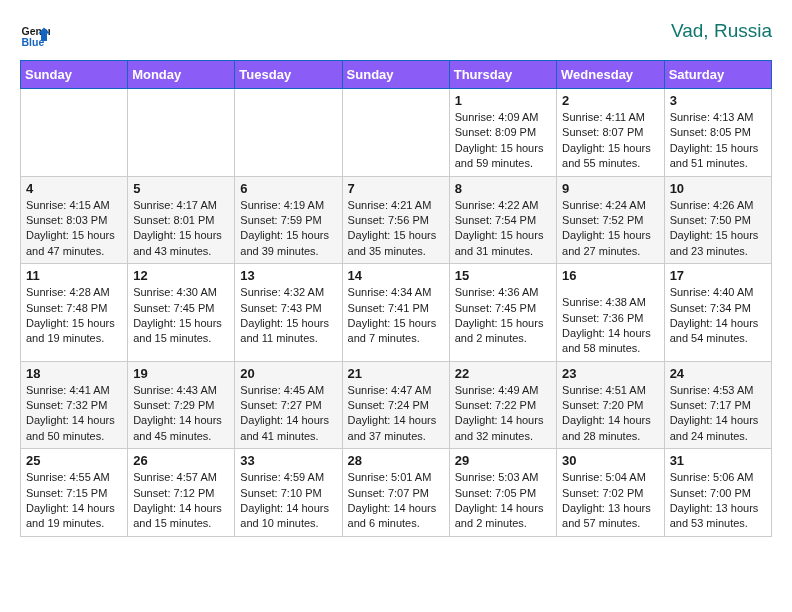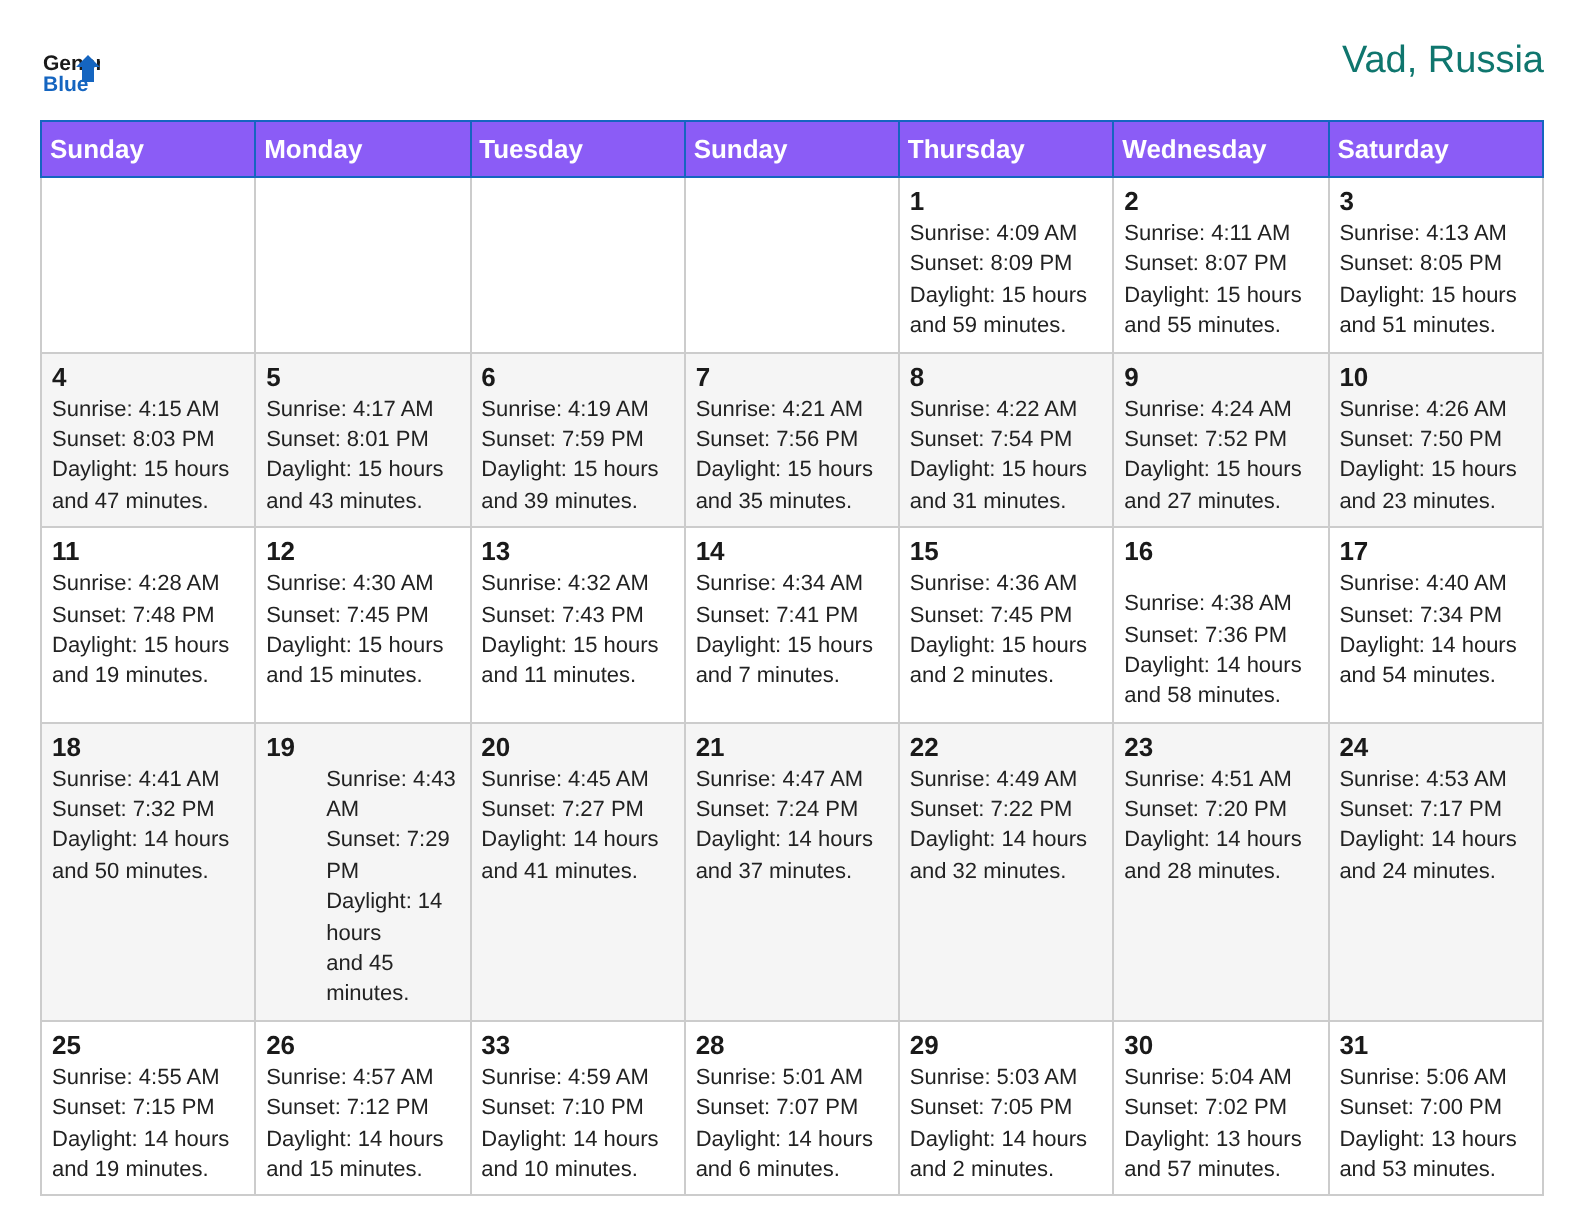--- a/index.html
+++ b/index.html
@@ -241,21 +241,21 @@
       <tr>
         <td>
           <span class="day-num">18</span>
           <div class="cell-info" style="white-space: pre-line;">Sunrise: 4:41 AM
 Sunset: 7:32 PM
 Daylight: 14 hours
 and 50 minutes.</div>
         </td>
         <td>
           <span class="day-num">19</span>
-          <div class="cell-info" style="white-space: pre-line; margin-left: 30px;">Sunrise: 4:43 AM
+          <div class="cell-info" style="white-space: pre-line;">Sunrise: 4:43 AM
 Sunset: 7:29 PM
 Daylight: 14 hours
 and 45 minutes.</div>
         </td>
         <td>
           <span class="day-num">20</span>
           <div class="cell-info" style="white-space: pre-line;">Sunrise: 4:45 AM
 Sunset: 7:27 PM
 Daylight: 14 hours
 and 41 minutes.</div>

